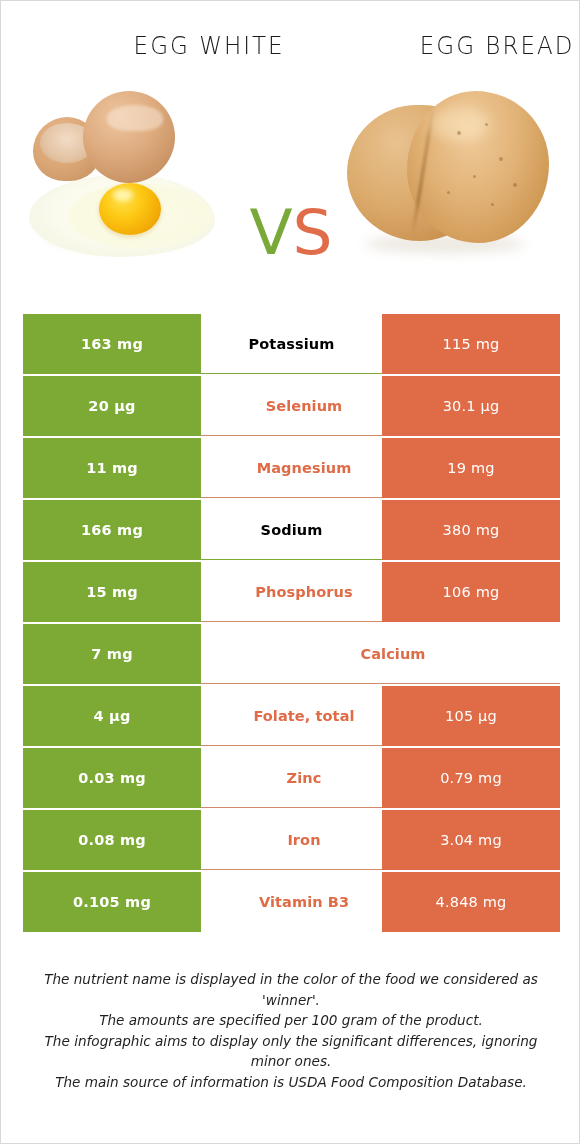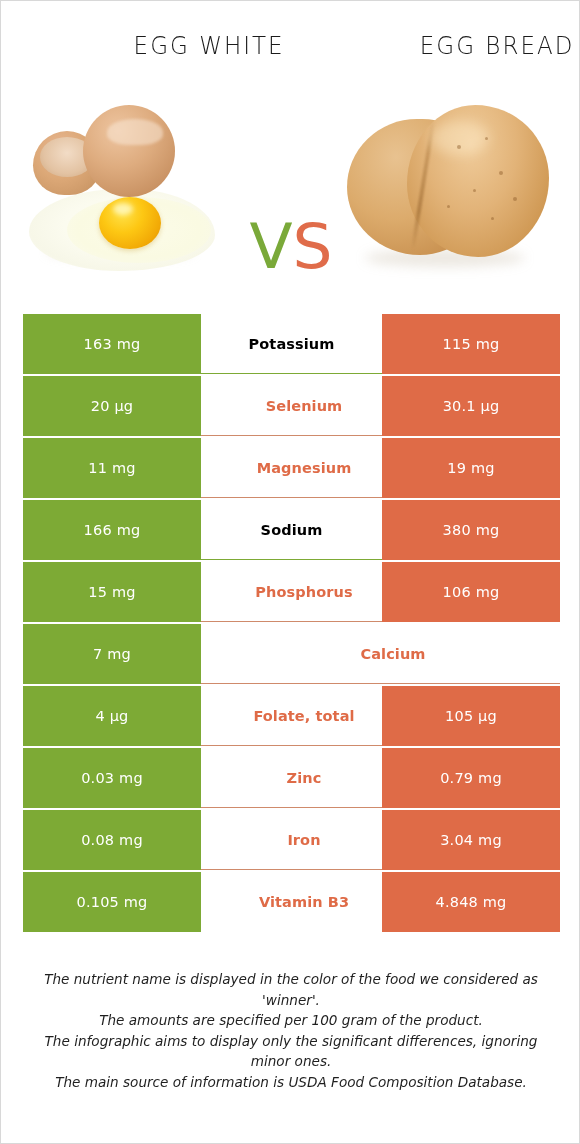--- a/index.html
+++ b/index.html
@@ -42,21 +42,21 @@
     letter-spacing: 2.2px;
     color: #1b1b1b;
     white-space: nowrap;
     transform: scaleX(0.92);
     transform-origin: center;
   }
 
   
   .hero {
     position: absolute;
-    top: 92px;
+    top: 78px;
     left: 0;
     width: 481px;
     height: 198px;
   }
   .hero-left, .hero-right {
     position: absolute;
     top: 0;
     width: 232px;
     height: 198px;
   }
@@ -243,21 +243,21 @@
     width: 178px;
     display: flex;
     align-items: center;
     justify-content: center;
     color: #ffffff;
     font-family: "DejaVu Sans", sans-serif;
     font-size: 14.5px;
     font-weight: 400;
     letter-spacing: 0.2px;
   }
-  .cell-left  { background: #7daa35; }
+  .cell-left  { background: #7daa35; font-weight: bold; }
   .cell-right { background: #df6b47; }
 
   .cell-mid {
     flex: 1;
     display: flex;
     align-items: center;
     justify-content: center;
     background: #ffffff;
     font-family: "DejaVu Sans", sans-serif;
     font-size: 14.5px;

